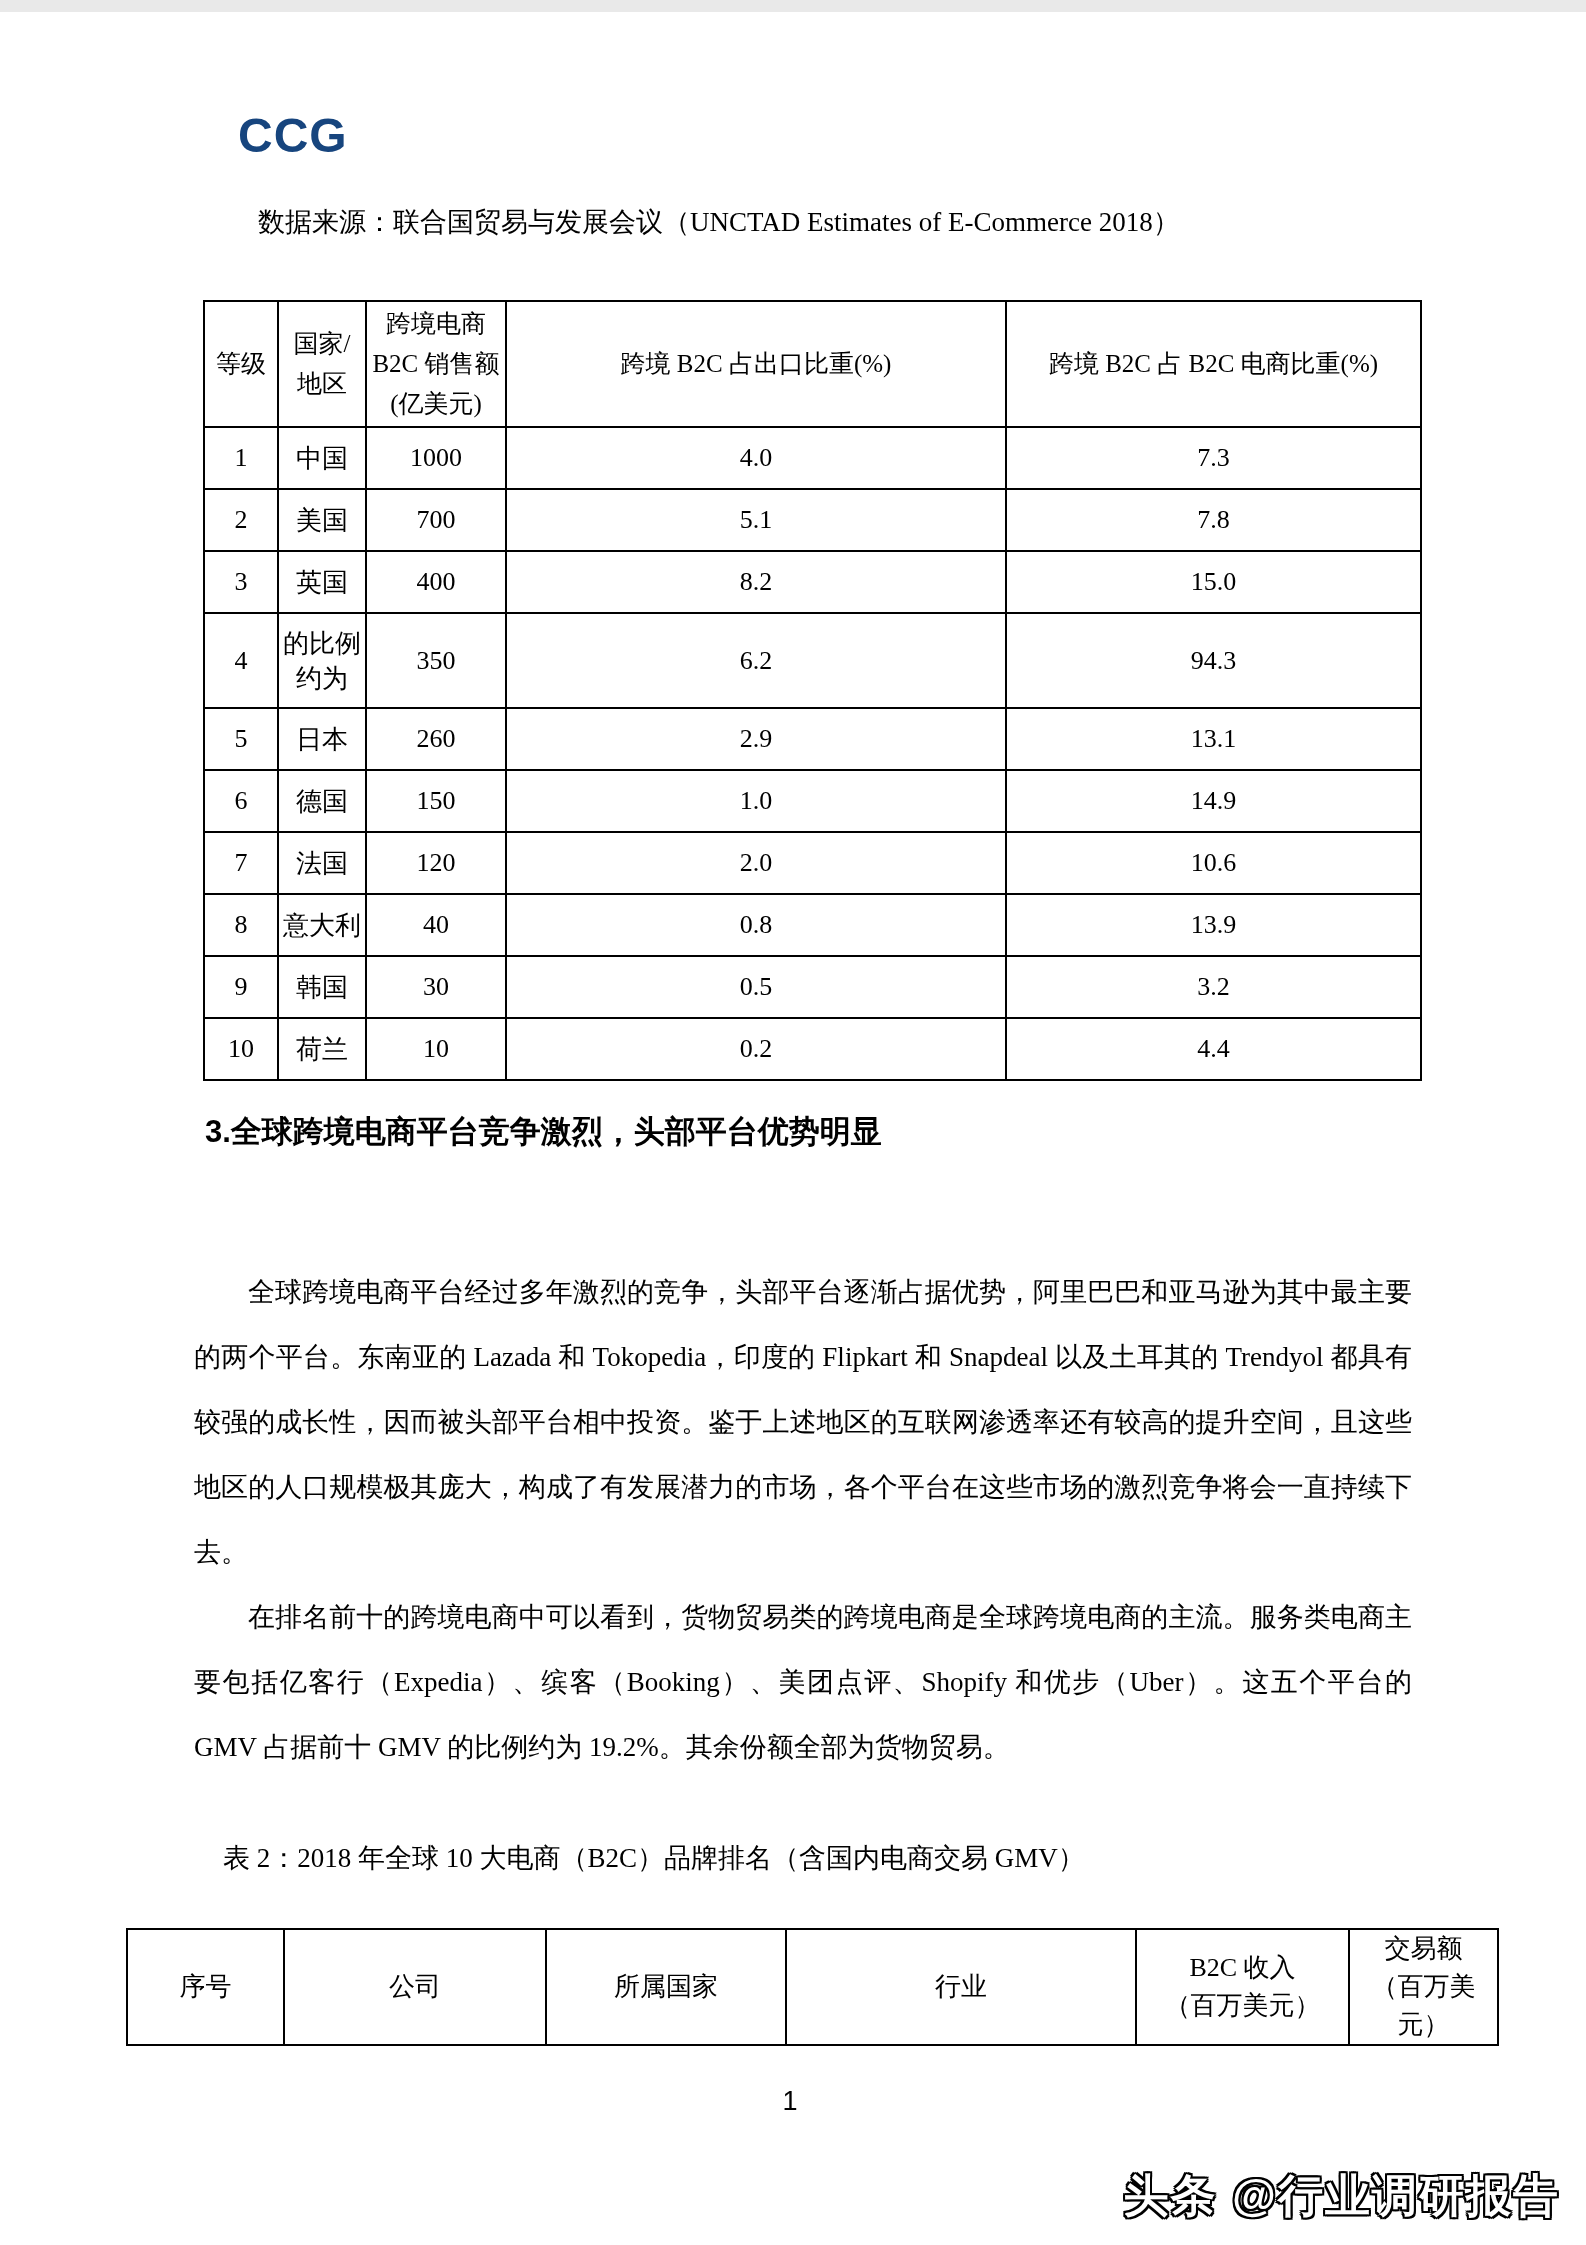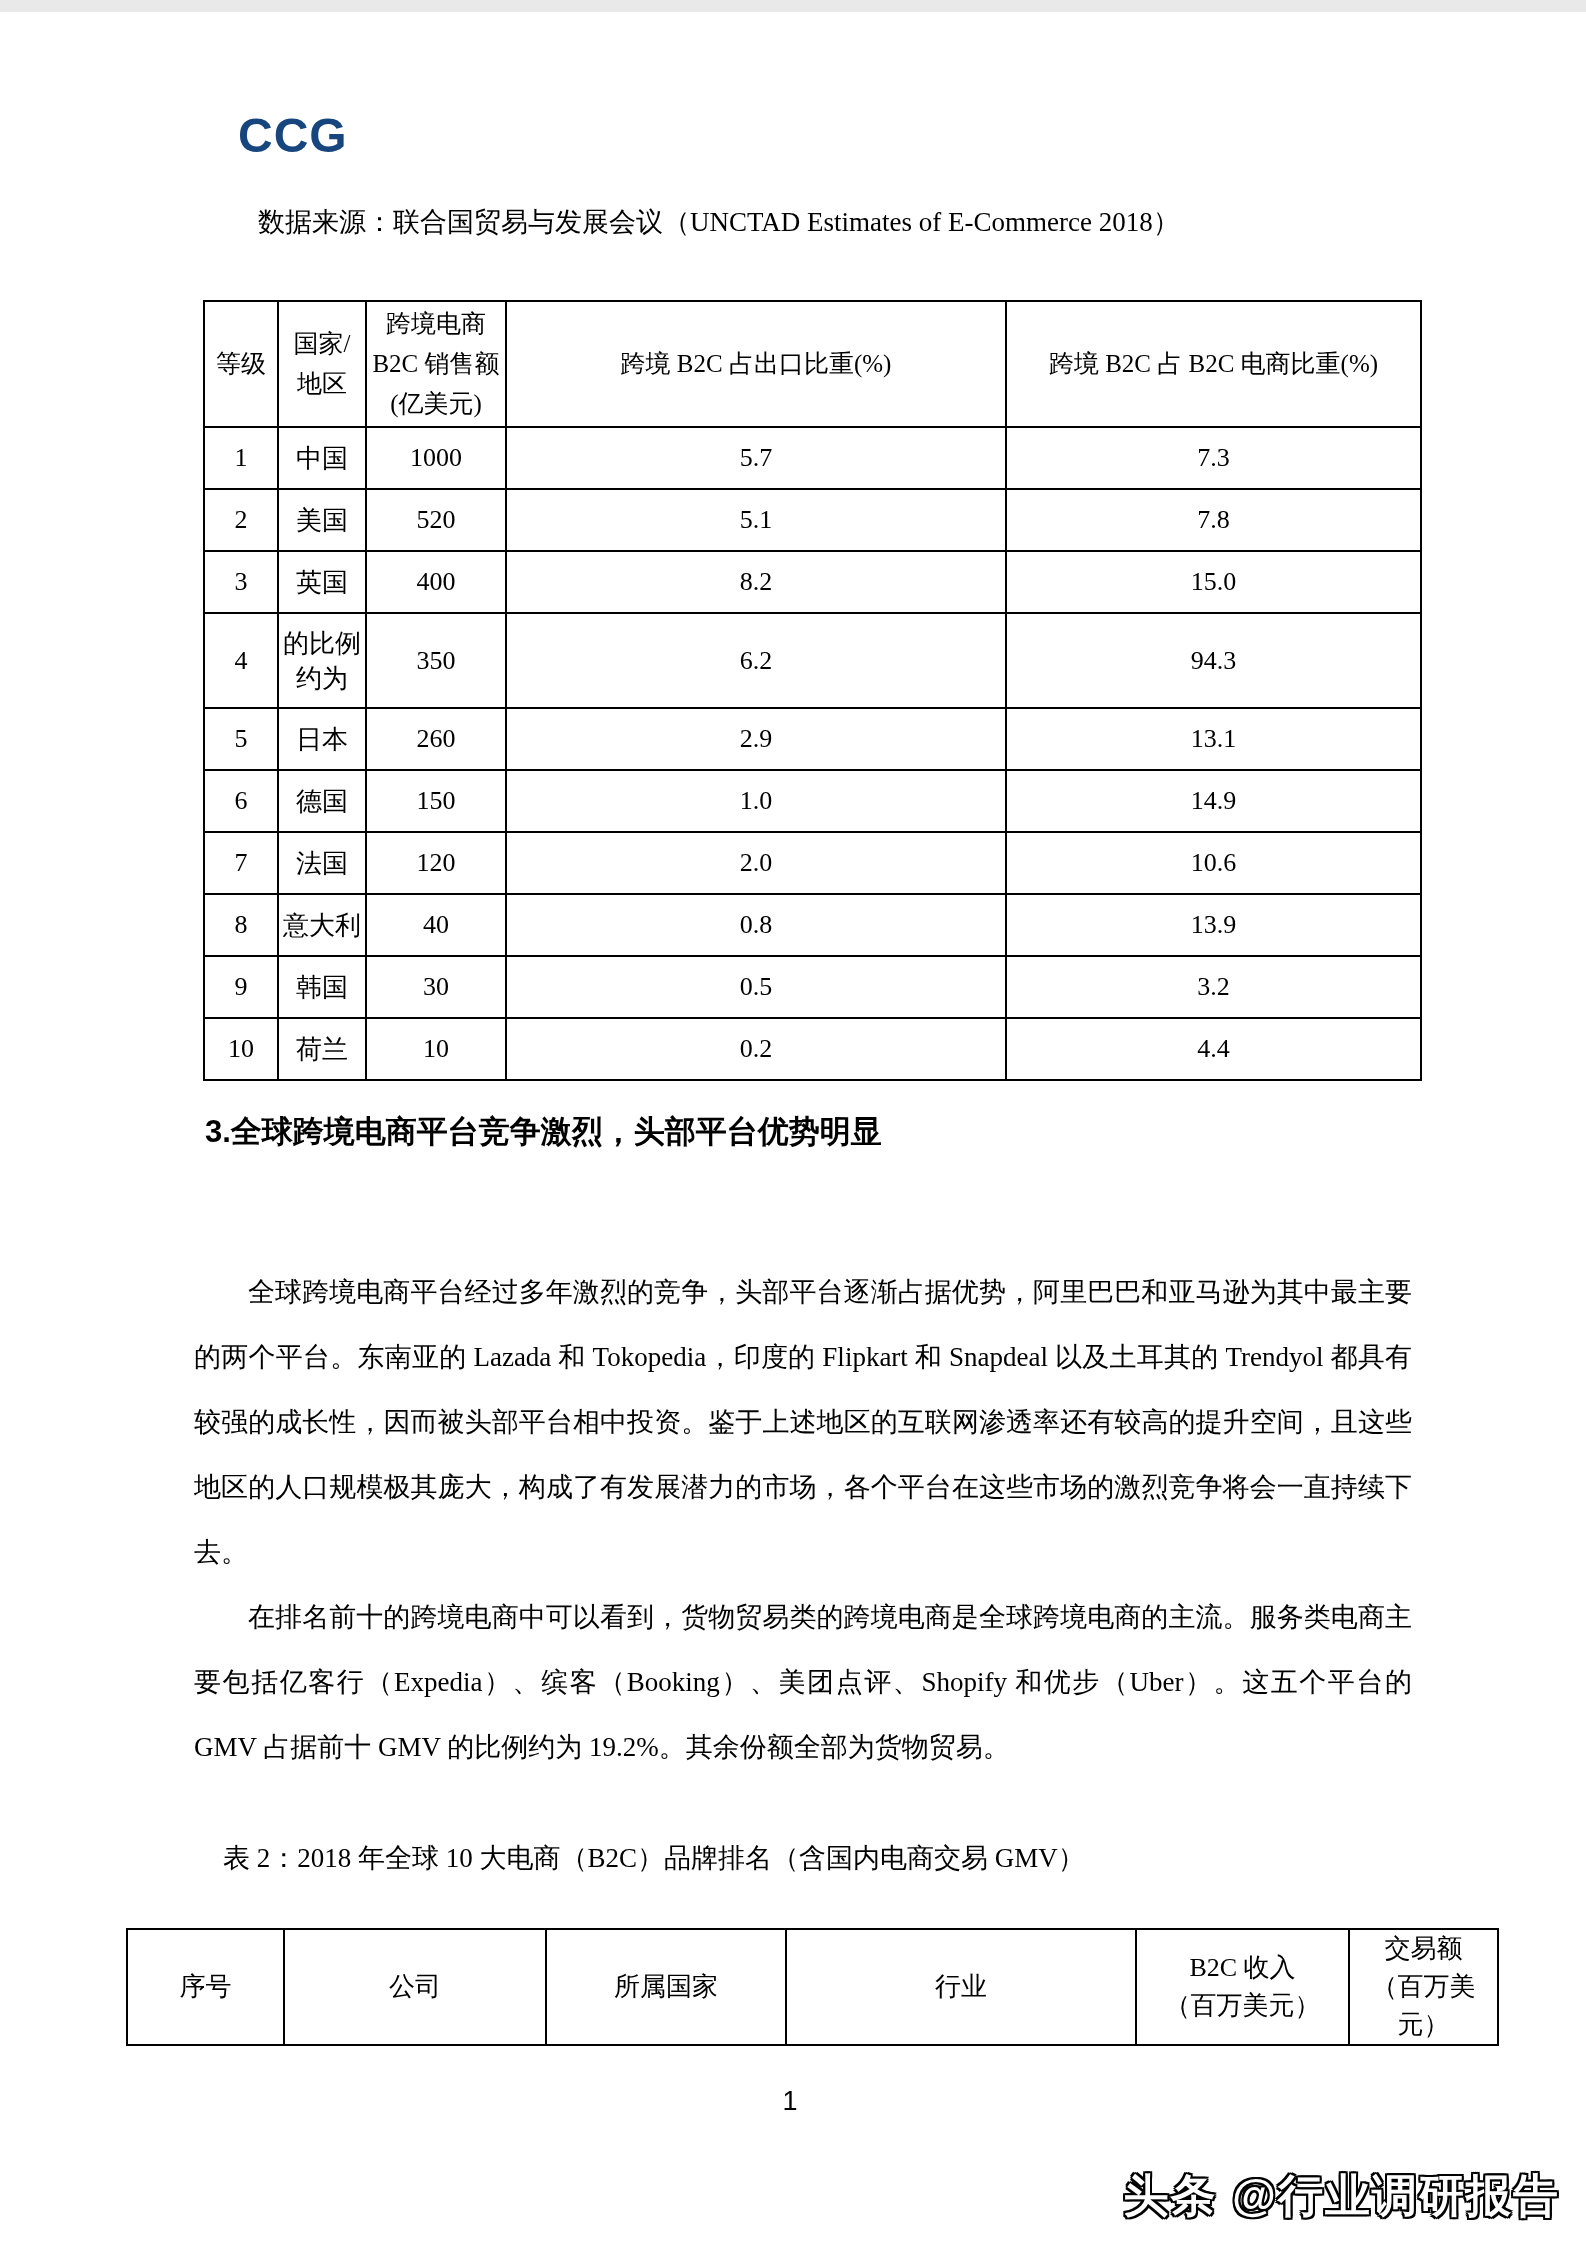--- a/index.html
+++ b/index.html
@@ -150,27 +150,27 @@
         <th>跨境电商 B2C 销售额(亿美元)</th>
         <th>跨境 B2C 占出口比重(%)</th>
         <th>跨境 B2C 占 B2C 电商比重(%)</th>
       </tr>
     </thead>
     <tbody>
       <tr>
         <td>1</td>
         <td>中国</td>
         <td>1000</td>
-        <td>5.7</td>
+        <td>4.0</td>
         <td>7.3</td>
       </tr>
       <tr>
         <td>2</td>
         <td>美国</td>
-        <td>520</td>
+        <td>700</td>
         <td>5.1</td>
         <td>7.8</td>
       </tr>
       <tr>
         <td>3</td>
         <td>英国</td>
         <td>400</td>
         <td>8.2</td>
         <td>15.0</td>
       </tr>

